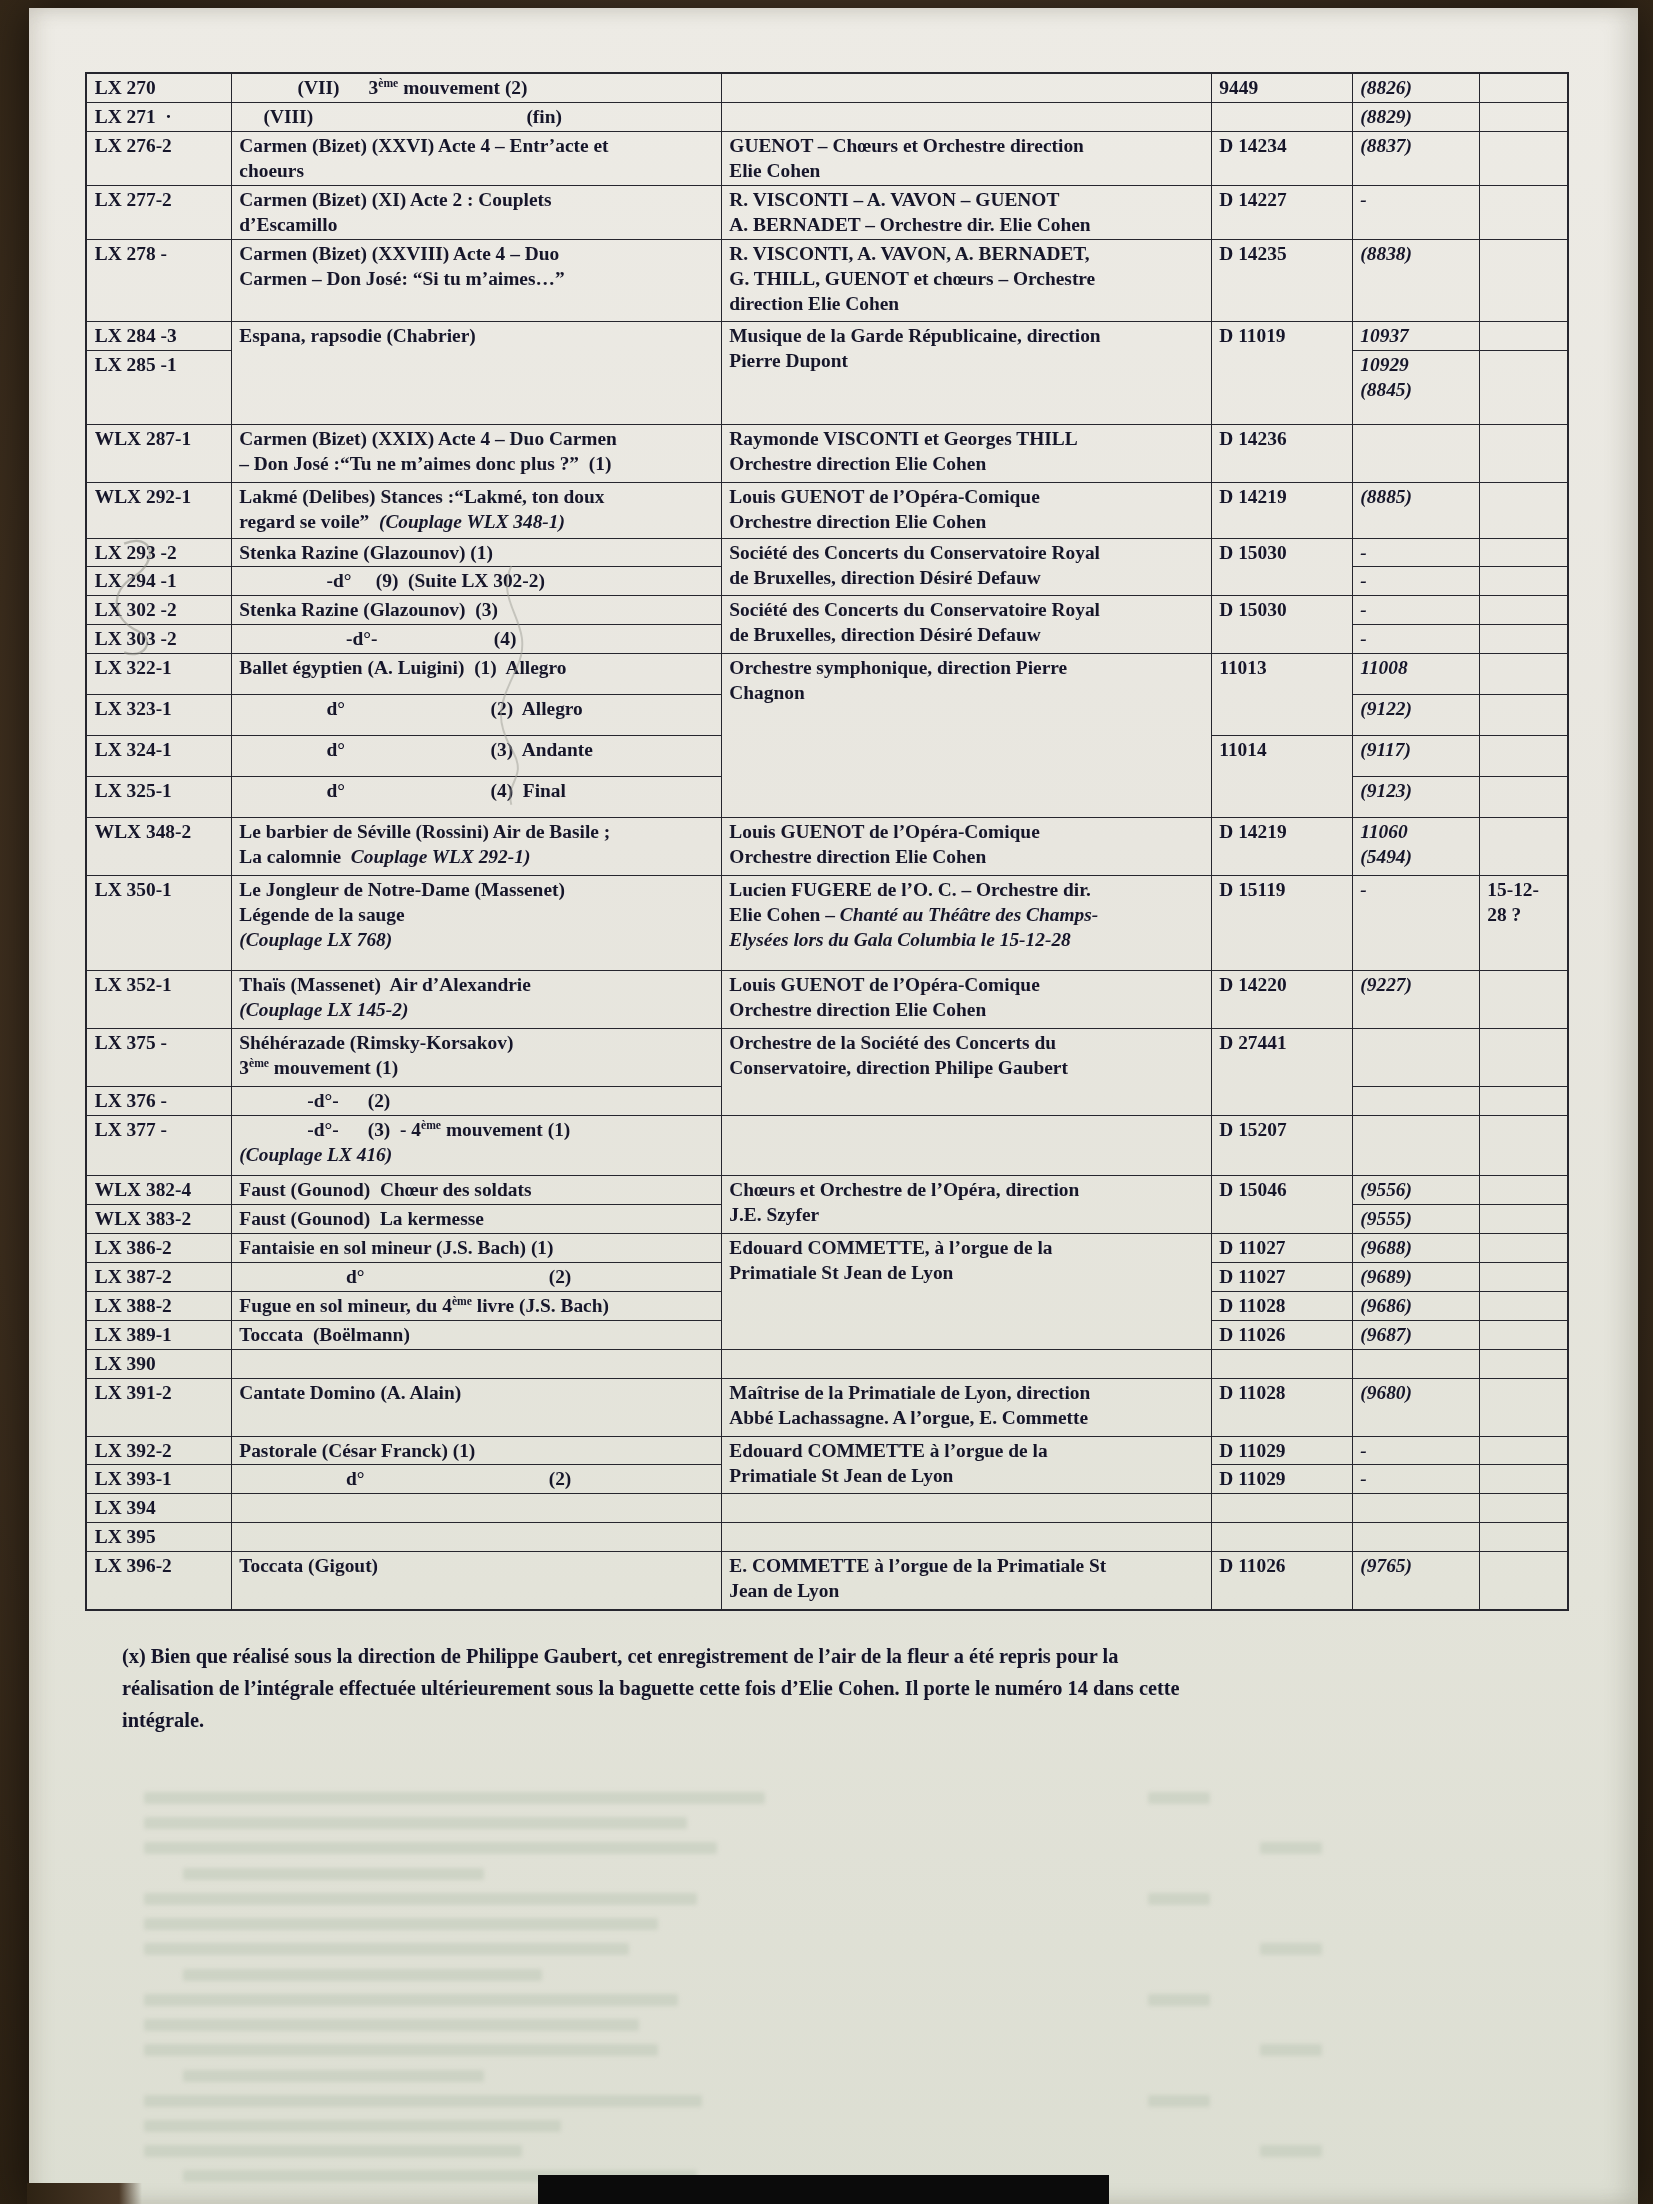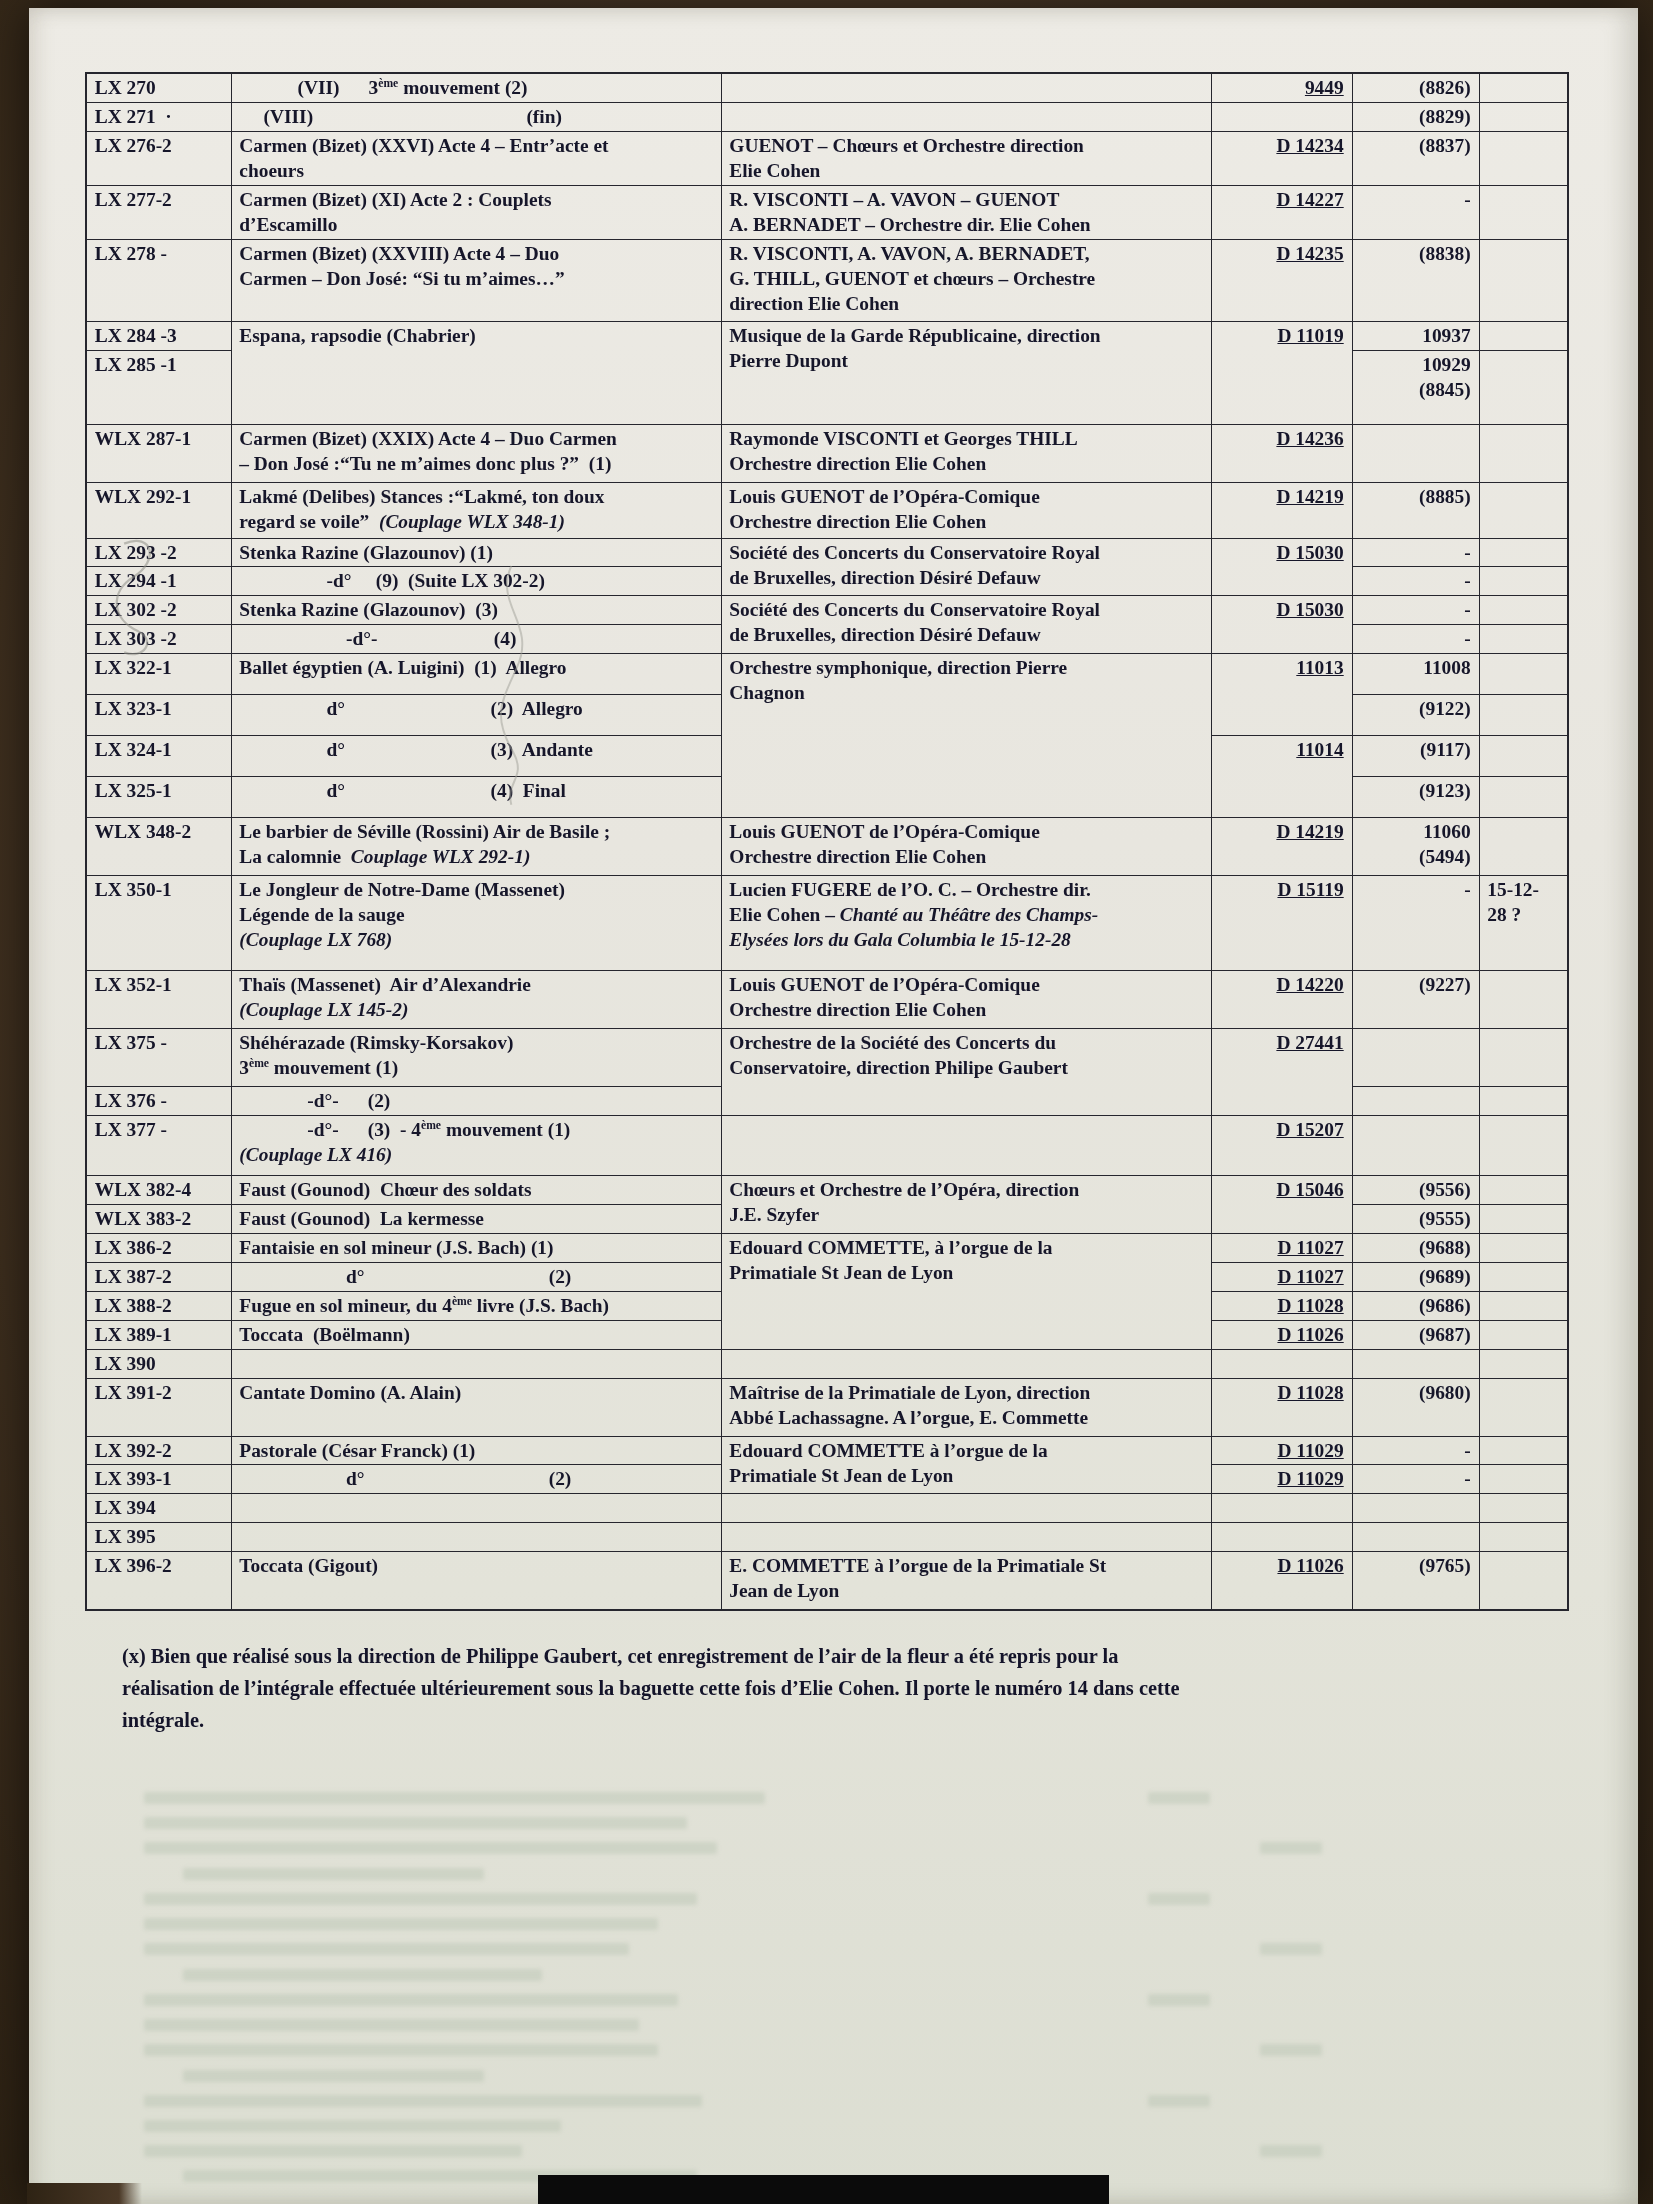--- a/index.html
+++ b/index.html
@@ -26,22 +26,22 @@
     border:1.9px solid var(--line);
     padding:1px 7.8px 1.9px 7.8px;
     vertical-align:top;
     white-space:pre-wrap;
     overflow:hidden;
   }
   table.disc{border:2.9px solid var(--line);}
   col.c-cat{width:145px;} col.c-title{width:490px;} col.c-perf{width:490px;}
   col.c-dnum{width:141px;} col.c-matrix{width:127px;} col.c-note{width:89px;}
   td.col-cat{padding-left:9.7px;}
-  td.col-dnum{text-align:right;text-decoration:underline;}
-  td.col-matrix{text-align:right;}
+  td.col-dnum{text-align:left;}
+  td.col-matrix{text-align:left;font-style:italic;}
   td.col-note{padding:1px 4.9px;}
   sup{font-size:0.6em; line-height:0;}
   i{font-style:italic;}
   .footnote{
     margin:29px 0 0 93px; width:1349px;
     font-size:20.4px; line-height:32px; font-weight:bold;
     white-space:pre-wrap; color:#14142a;
   }
   
   .ghost-area{position:relative; margin:56px 0 0 115px; height:456px; filter:blur(1.9px); opacity:.5;}

